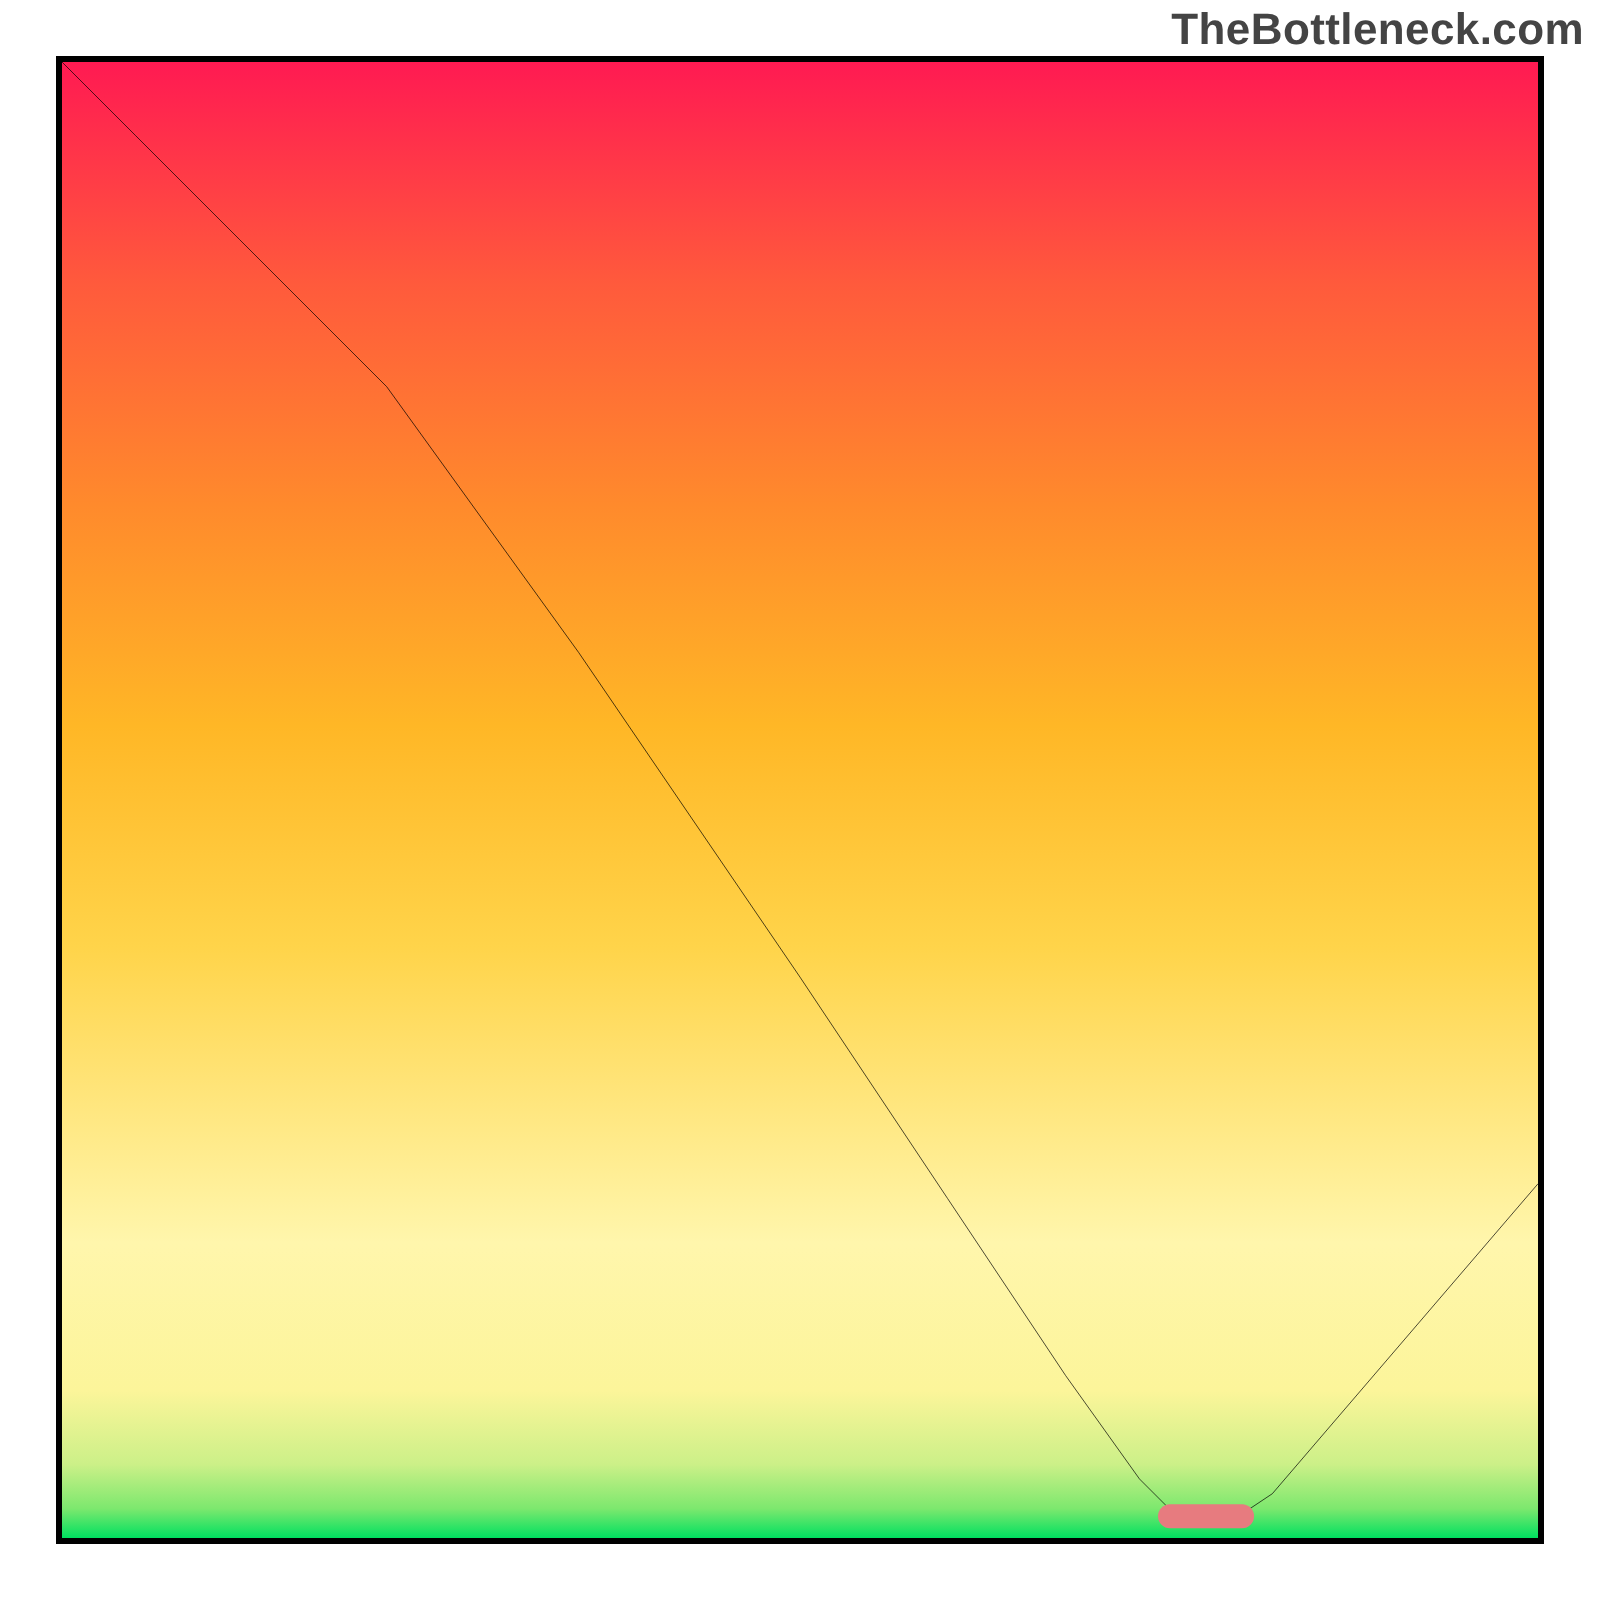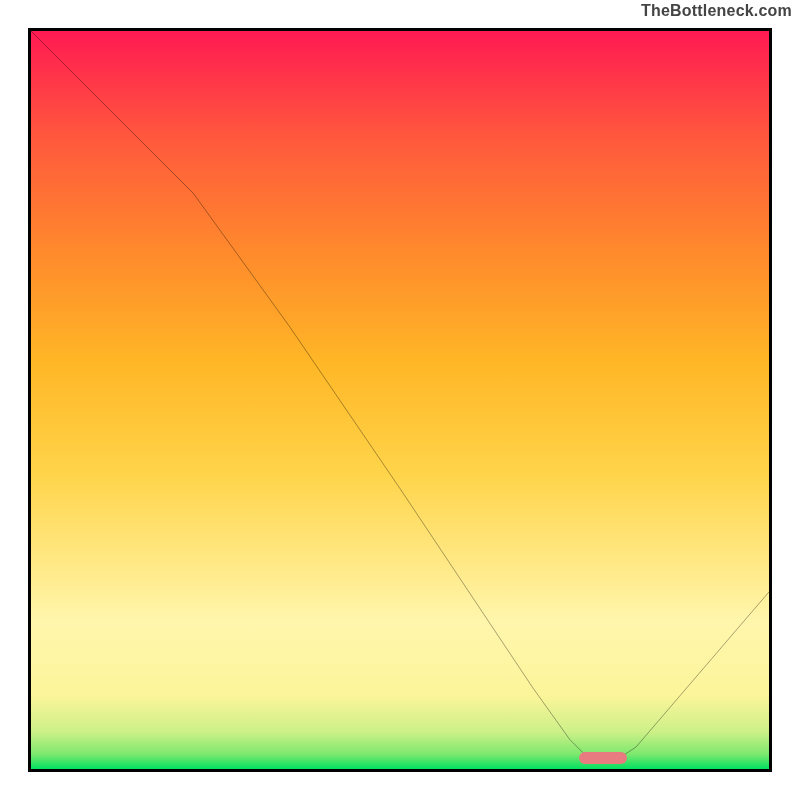--- a/index.html
+++ b/index.html
@@ -13,21 +13,21 @@
   }
   .frame {
     position: relative;
     width: 800px;
     height: 800px;
   }
   .watermark {
     position: absolute;
     top: 2px;
     right: 8px;
-    font-size: 16px;
+    font-size: 22px;
     font-weight: 600;
     color: #444;
     letter-spacing: 0.2px;
   }
   
   .plot {
     position: absolute;
     left: 28px;
     top: 28px;
     width: 744px;

